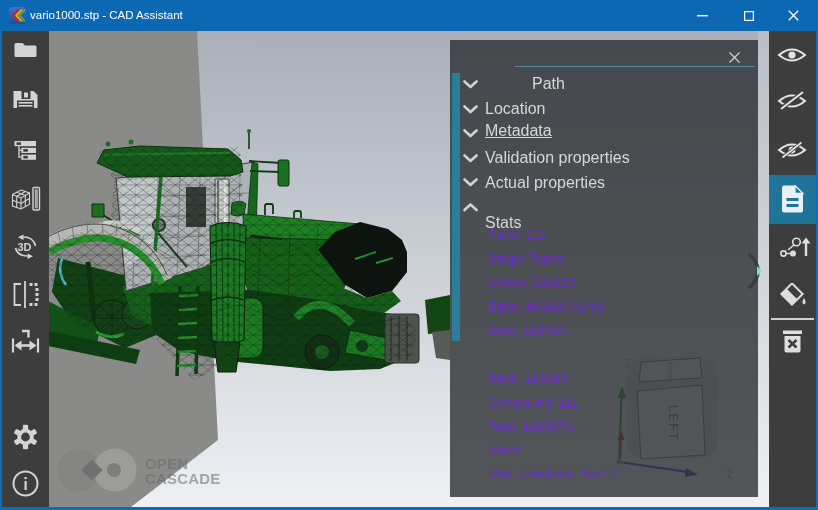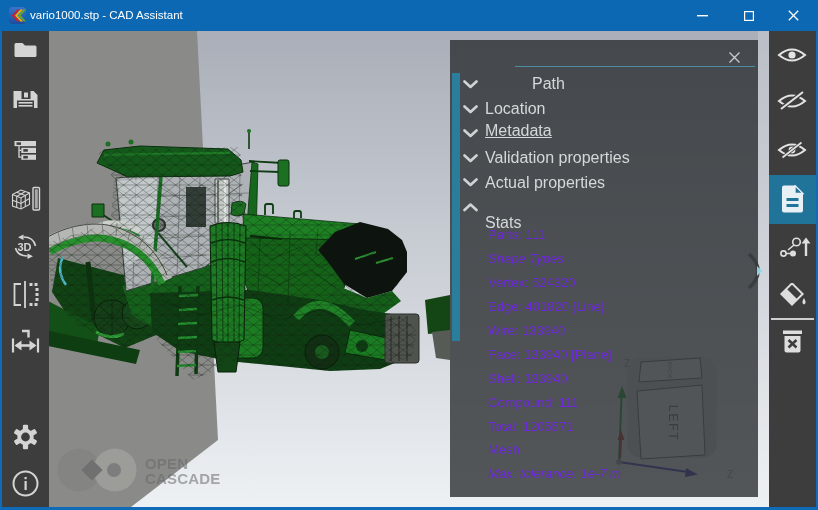--- a/index.html
+++ b/index.html
@@ -235,30 +235,29 @@
       <path d="M1.5,1.5 L7.5,7 L13.5,1.5" fill="none" stroke="#cfd3d5" stroke-width="2.6" stroke-linecap="round" stroke-linejoin="round"></path>
     </svg>
   <svg class="chev" style="top:178px;" width="15" height="9" viewBox="0 0 15 9">
       <path d="M1.5,1.5 L7.5,7 L13.5,1.5" fill="none" stroke="#cfd3d5" stroke-width="2.6" stroke-linecap="round" stroke-linejoin="round"></path>
     </svg>
   <svg class="chev" style="top:202.5px;" width="15" height="9" viewBox="0 0 15 9">
       <path d="M1.5,7 L7.5,1.5 L13.5,7" fill="none" stroke="#cfd3d5" stroke-width="2.6" stroke-linecap="round" stroke-linejoin="round"></path>
     </svg>
 
   <div class="srow" style="top:227.3px;">Parts: 111</div>
-  <div class="srow" style="top:251.2px;font-style:italic;">Shape Types</div>
+  <div class="srow" style="top:251.2px;">Shape Types</div>
   <div class="srow" style="top:275.1px;">Vertex: 524320</div>
   <div class="srow" style="top:299px;">Edge: 401820 [Line]</div>
   <div class="srow" style="top:322.9px;">Wire: 133940</div>
-  <div class="srow" style="top:346.8px;">Face: 133940 [Plane]</div>
   <div class="srow" style="top:370.7px;">Shell: 133940</div>
   <div class="srow" style="top:394.6px;">Compound: 111</div>
   <div class="srow" style="top:418.5px;">Total: 1205571</div>
   <div class="srow" style="top:442.4px;">Mesh</div>
-  <div class="srow" style="top:466.3px;font-style:italic;">Max. tolerance: 1e-7 m</div>
+  <div class="srow" style="top:466.3px;">Max. tolerance: 1e-7 m</div>
 
   <div id="ltoolbar"></div>
 
   <svg class="licon" style="top:42px;left:2px;" width="46" height="16" viewBox="0 0 46 16">
     <path d="M12,2.5 Q12,1 13.5,1 L20,1 L22.5,3.5 L32.5,3.5 Q34,3.5 34,5 L34,13.5 Q34,15 32.5,15 L13.5,15 Q12,15 12,13.5 Z" fill="#d4d4d4"></path>
   </svg>
 
   <svg class="licon" style="top:89px;left:2px;" width="46" height="21" viewBox="0 0 46 21">
     <path d="M11,2 L31,2 L35,6 L35,19 L11,19 Z" fill="#d4d4d4"></path>
     <rect x="19" y="2" width="9" height="8" fill="#3d3d3d"></rect>

